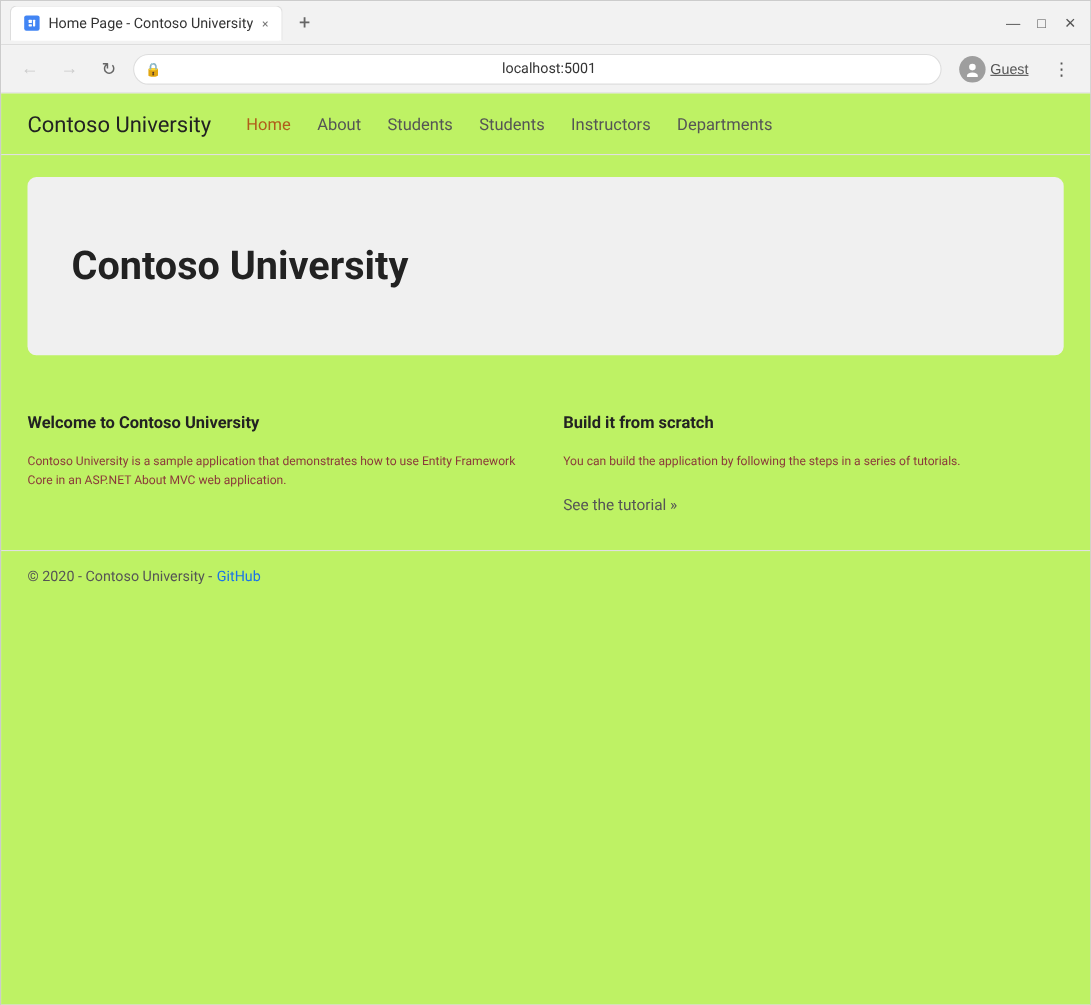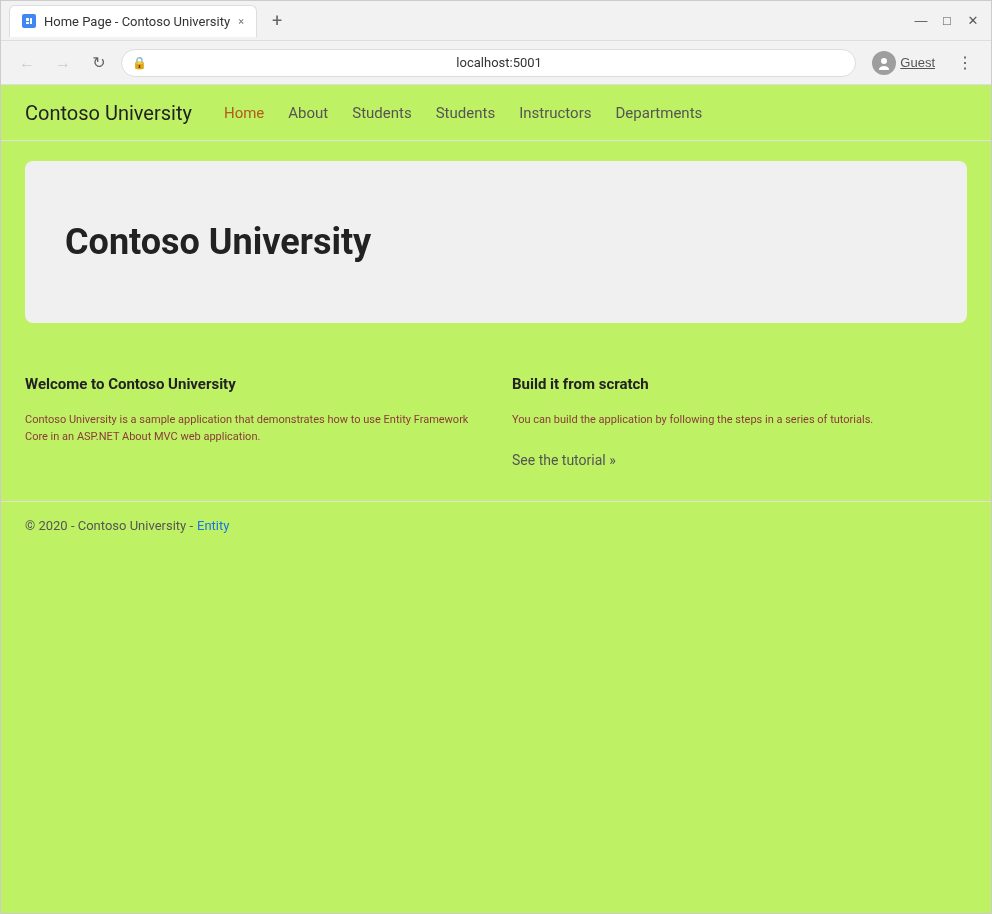--- a/index.html
+++ b/index.html
@@ -120,16 +120,16 @@
       </div>
       <div class="col">
         <h2 class="col-title">Build it from scratch</h2>
         <p class="col-text">You can build the application by following the steps in a series of tutorials.</p>
         <a class="col-link" href="#">See the tutorial »</a>
       </div>
     </div>
 
     <footer class="footer">
       <span>© 2020 - Contoso University - </span>
-      <a class="footer-link" href="#">Entity</a>
+      <a class="footer-link" href="#">GitHub</a>
     </footer>
   </div>
 </div>
 
 </body></html>

